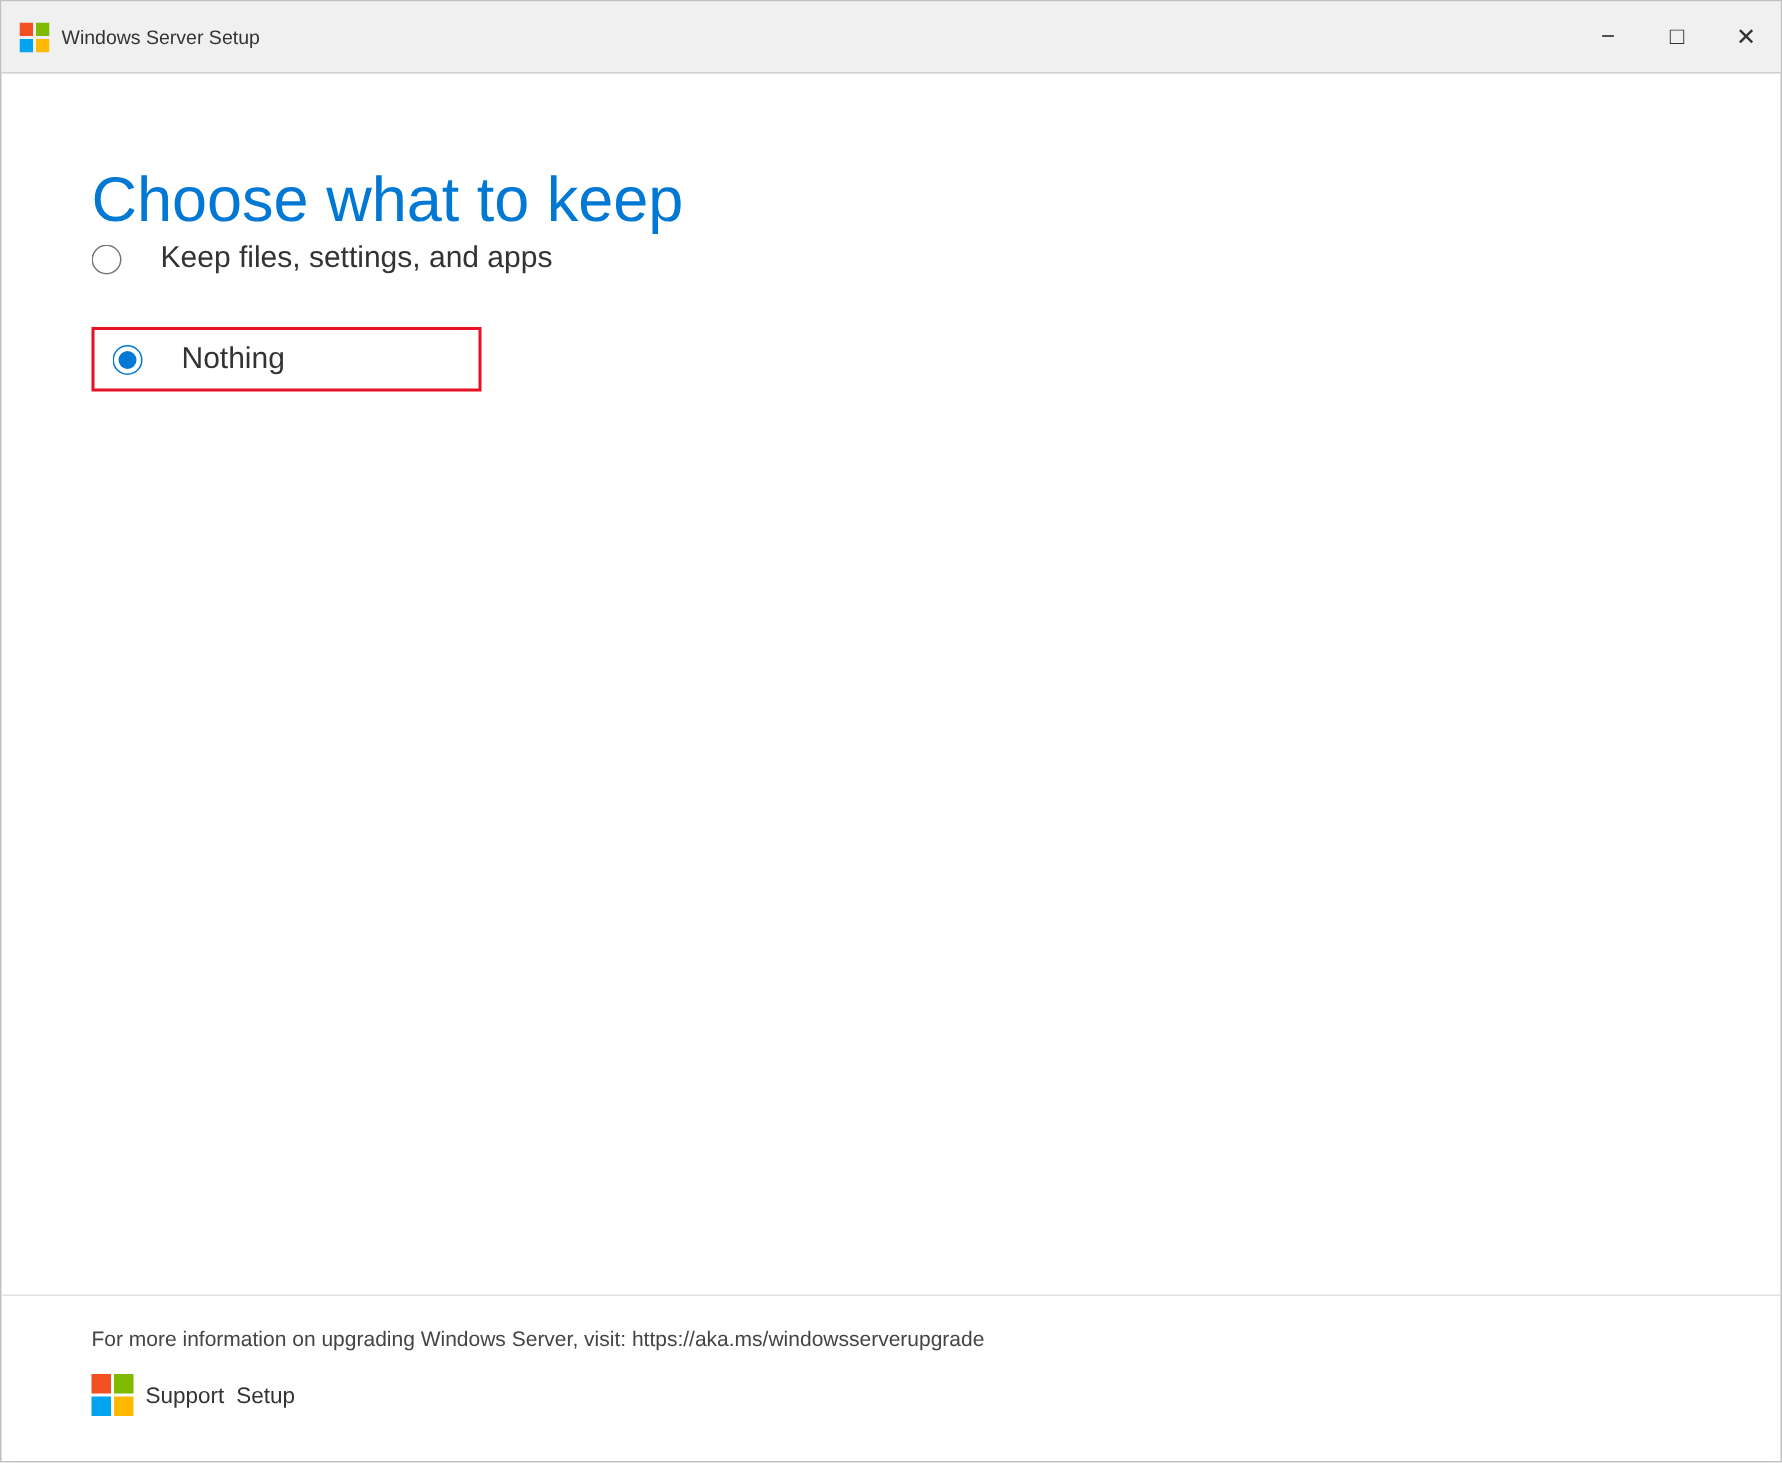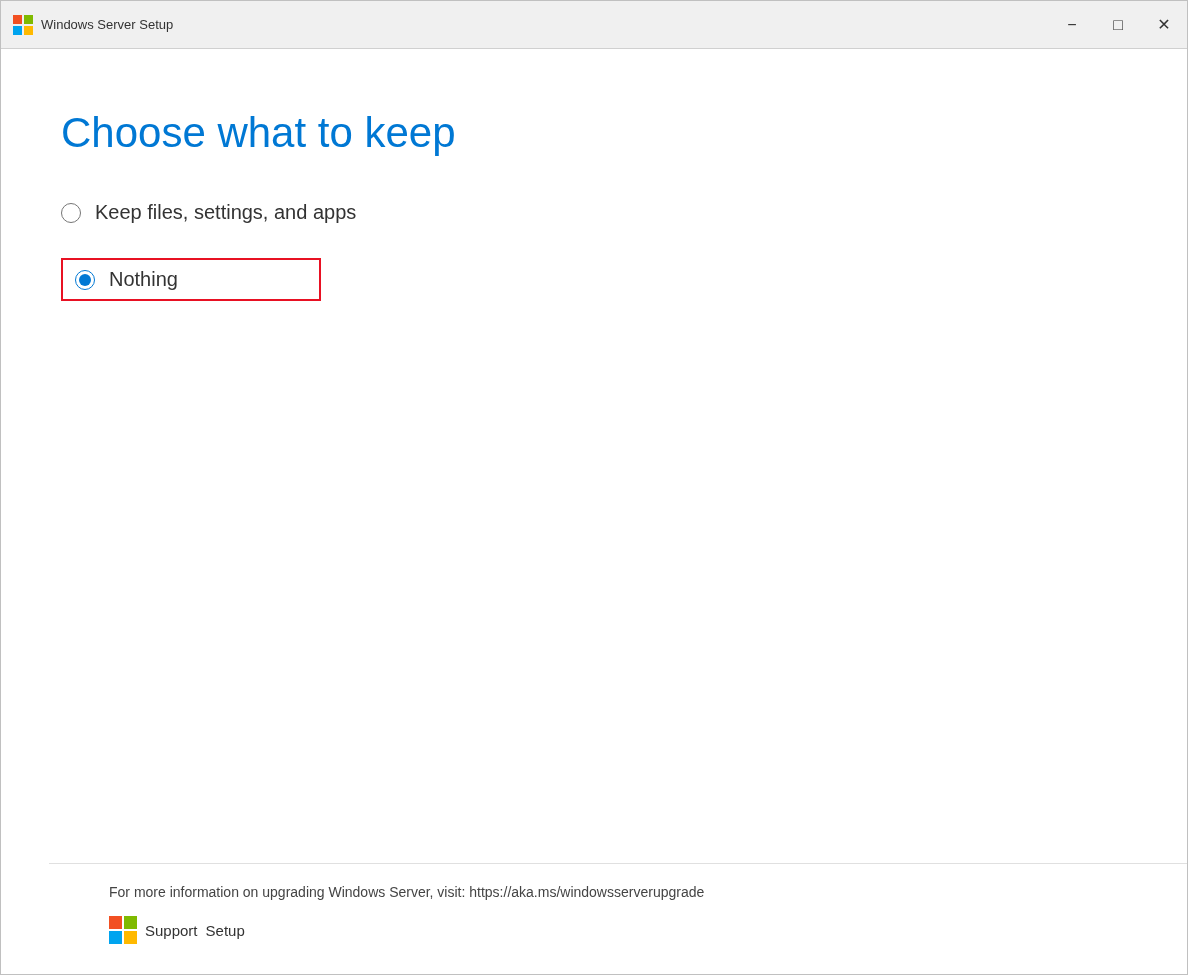--- a/index.html
+++ b/index.html
@@ -80,33 +80,32 @@
       flex: 1;
       padding: 60px 60px 0 60px;
       display: flex;
       flex-direction: column;
     }
 
     .page-title {
       font-size: 42px;
       font-weight: 300;
       color: #0078d4;
-      margin-bottom: 40px;
     }
 
     .radio-group {
       display: flex;
       flex-direction: column;
       gap: 14px;
     }
 
     .radio-option {
       display: flex;
       align-items: center;
-      gap: 14px;
+      gap: 26px;
       cursor: pointer;
       padding: 4px 0;
     }
 
     .radio-option.highlighted {
       border: 2px solid #e81123;
       padding: 8px 12px;
       display: inline-flex;
       width: fit-content;
       min-width: 260px;
@@ -124,21 +123,20 @@
     .radio-label {
       font-size: 20px;
       color: #333;
     }
 
     
     .footer {
       padding: 20px 60px 30px 60px;
       border-top: 1px solid #e0e0e0;
       margin-top: auto;
-      margin-left: 48px;
     }
 
     .footer-info-text {
       font-size: 14px;
       color: #444;
       margin-bottom: 16px;
     }
 
     .footer-bottom {
       display: flex;

